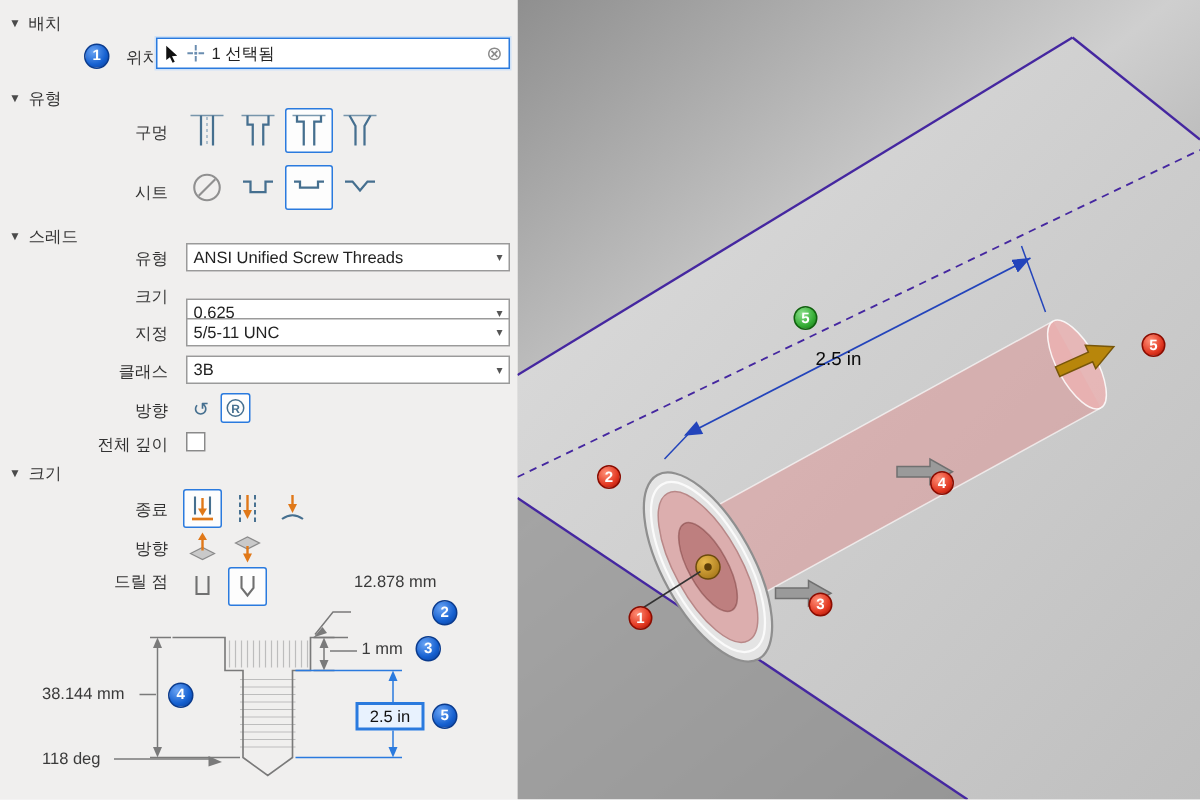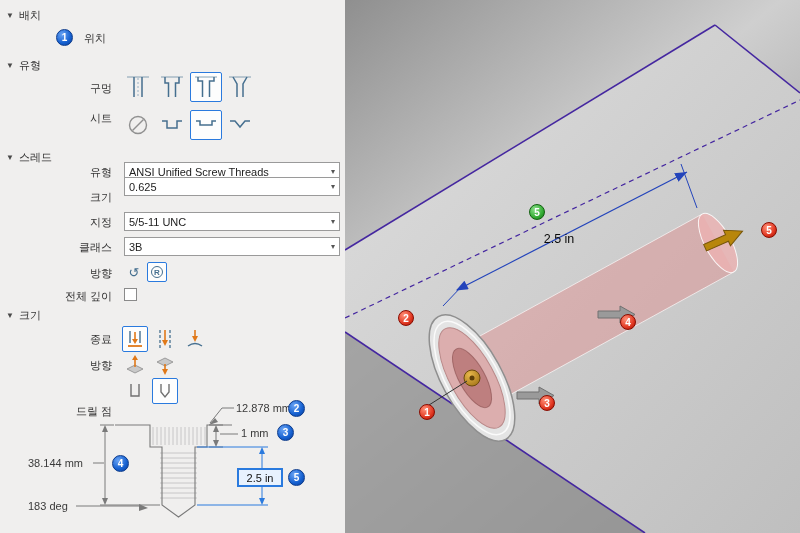--- a/index.html
+++ b/index.html
@@ -44,20 +44,34 @@
 <div id="app">
 
   <div class="panel">
 
     <div class="sec-h" style="top:8px">
       <span class="tri">▼</span>
       <span>배치</span>
     </div>
     <span class="badge blue" style="left:56px;top:29px">1</span>
     <span class="lbl2" style="left:84px;top:31px">위치</span>
+    <div class="input" style="left:104px;top:25px;width:236px;height:21px">
+      <svg width="11" height="14" viewBox="0 0 12 14">
+        <path d="M2 1 L10 8.2 L6.2 8.6 L8.2 12.6 L6.6 13.4 L4.7 9.3 L2 11.4 Z" fill="#111"></path>
+      </svg>
+      <svg width="13" height="13" viewBox="0 0 14 14">
+        <g stroke="#6a8db0" stroke-width="1.4">
+            <path d="M7 1 V5 M7 9 V13 M1 7 H5 M9 7 H13"></path>
+          </g>
+        <rect x="6" y="6" width="2" height="2" fill="#6a8db0"></rect>
+      </svg>
+      <span>1 선택됨</span>
+      <span class="grow"></span>
+      <span class="clear">⊗</span>
+    </div>
 
     <div class="sec-h" style="top:58px">
       <span class="tri">▼</span>
       <span>유형</span>
     </div>
     <span class="lbl" style="top:81px">구멍</span>
     <div class="iconbtn" style="left:122px;top:72px;width:32px;height:30px">
       <svg width="28" height="26" viewBox="0 0 28 26">
         <g stroke="#456f8f" stroke-width="1.5" fill="none">
             <path d="M10 3 V23 M18 3 V23"></path>
@@ -84,21 +98,21 @@
     </div>
     <div class="iconbtn" style="left:224px;top:72px;width:32px;height:30px">
       <svg width="28" height="26" viewBox="0 0 28 26">
         <g stroke="#456f8f" stroke-width="1.5" fill="none">
             <path d="M7 3 L11 10 V23 M21 3 L17 10 V23"></path>
           </g>
         <path d="M3 3 H25" stroke="#456f8f" stroke-width="0.9" opacity="0.7"></path>
       </svg>
     </div>
 
-    <span class="lbl" style="top:111px">시트</span>
+    <span class="lbl" style="top:121px">시트</span>
     <div class="iconbtn" style="left:122px;top:110px;width:32px;height:30px">
       <svg width="26" height="26" viewBox="0 0 26 26">
         <circle cx="13" cy="13" r="8.5" stroke="#909090" stroke-width="1.4" fill="none"></circle>
         <line x1="7.5" y1="18.5" x2="18.5" y2="7.5" stroke="#909090" stroke-width="1.4"></line>
       </svg>
     </div>
     <div class="iconbtn" style="left:156px;top:110px;width:32px;height:30px">
       <svg width="26" height="26" viewBox="0 0 26 26">
         <path d="M3 9 H8 V16 H18 V9 H23" stroke="#456f8f" stroke-width="1.5" fill="none"></path>
       </svg>
@@ -119,21 +133,21 @@
       <span>스레드</span>
     </div>
 
     <span class="lbl" style="top:165px">유형</span>
     <div class="select" style="top:162px">
       <span>ANSI Unified Screw Threads</span>
       <span class="caret">▾</span>
     </div>
 
     <span class="lbl" style="top:190px">크기</span>
-    <div class="select" style="top:177px">
+    <div class="select" style="top:199px">
       <span>0.625</span>
       <span class="caret">▾</span>
     </div>
 
     <span class="lbl" style="top:215px">지정</span>
     <div class="select" style="top:212px">
       <span>5/5-11 UNC</span>
       <span class="caret">▾</span>
     </div>
 
@@ -192,21 +206,21 @@
       </svg>
     </div>
     <div class="iconbtn" style="left:152px;top:352px;width:26px;height:26px">
       <svg width="22" height="22" viewBox="0 0 22 22">
         <polygon points="3,8 11,4 19,8 11,12" fill="#c9c9c9" stroke="#8a8a8a" stroke-width="0.8"></polygon>
         <path d="M11 10 V16" stroke="#e07818" stroke-width="1.6"></path>
         <polygon points="8,15 14,15 11,21" fill="#e07818"></polygon>
       </svg>
     </div>
 
-    <span class="lbl" style="top:404px">드릴 점</span>
+    <span class="lbl" style="top:380px">드릴 점</span>
     <div class="iconbtn" style="left:122px;top:378px;width:26px;height:26px">
       <svg width="22" height="22" viewBox="0 0 22 22">
         <path d="M7 4 V16 H15 V4" stroke="#707070" stroke-width="1.4" fill="none"></path>
       </svg>
     </div>
     <div class="iconbtn sel" style="left:152px;top:378px;width:26px;height:26px">
       <svg width="22" height="22" viewBox="0 0 22 22">
         <path d="M7 4 V12 L11 17 L15 12 V4" stroke="#707070" stroke-width="1.4" fill="none"></path>
       </svg>
     </div>
@@ -235,31 +249,31 @@
       </g>
       <g stroke="#2a7ade" stroke-width="1" fill="none">
         <path d="M197 49 H268 M197 107 H268 M262 52 V104"></path>
       </g>
       <g fill="#2a7ade">
         <polygon points="262,49 259,56 265,56"></polygon>
           <polygon points="262,107 259,100 265,100"></polygon>
       </g>
     </svg>
 
-    <span class="dimtxt" style="left:236px;top:402px">12.878 mm</span>
+    <span class="dimtxt" style="left:236px;top:382px">12.878 mm</span>
     <span class="badge blue" style="left:288px;top:400px">2</span>
     <span class="dimtxt" style="left:241px;top:427px">1 mm</span>
     <span class="badge blue" style="left:277px;top:424px">3</span>
     <span class="dimtxt" style="left:28px;top:457px">38.144 mm</span>
     <span class="badge blue" style="left:112px;top:455px">4</span>
     <div class="dimbox">
       <span>2.5 in</span>
     </div>
     <span class="badge blue" style="left:288px;top:469px">5</span>
-    <span class="dimtxt" style="left:28px;top:500px">183 deg</span>
+    <span class="dimtxt" style="left:28px;top:500px">118 deg</span>
   </div>
 
   <div class="viewport">
     <svg width="455" height="533" viewBox="0 0 455 533">
       <defs>
         <linearGradient id="bgG" x1="0" y1="0" x2="0.7" y2="1">
           <stop offset="0" stop-color="#8f8f8f"></stop>
             <stop offset="0.45" stop-color="#cfcfcf"></stop>
             <stop offset="1" stop-color="#8a8a8a"></stop>
         </linearGradient>

